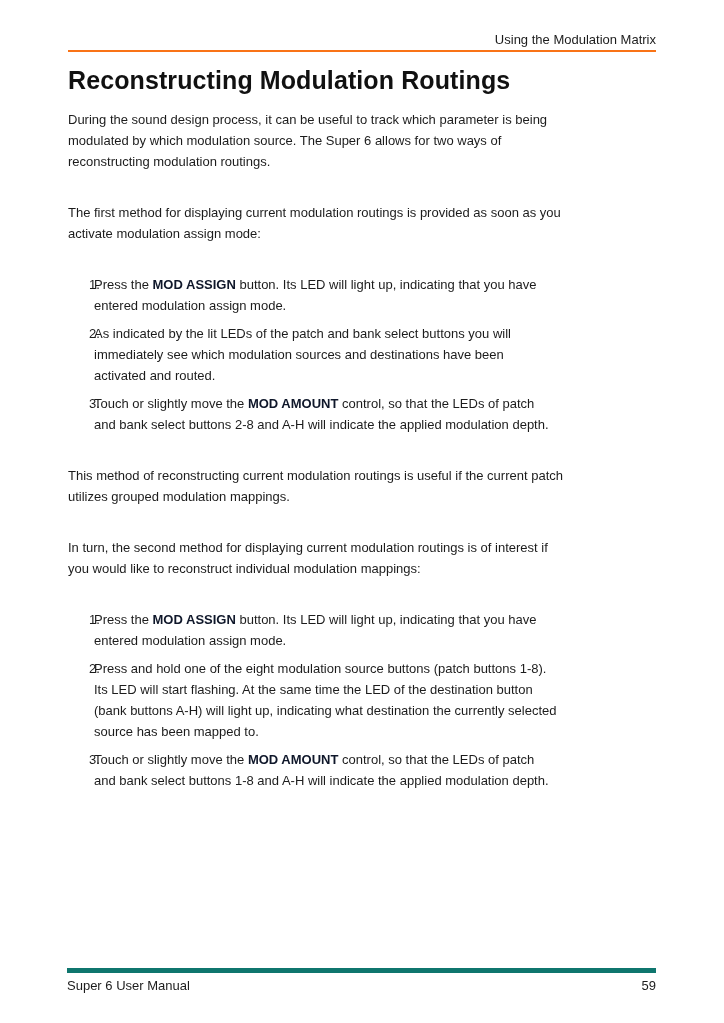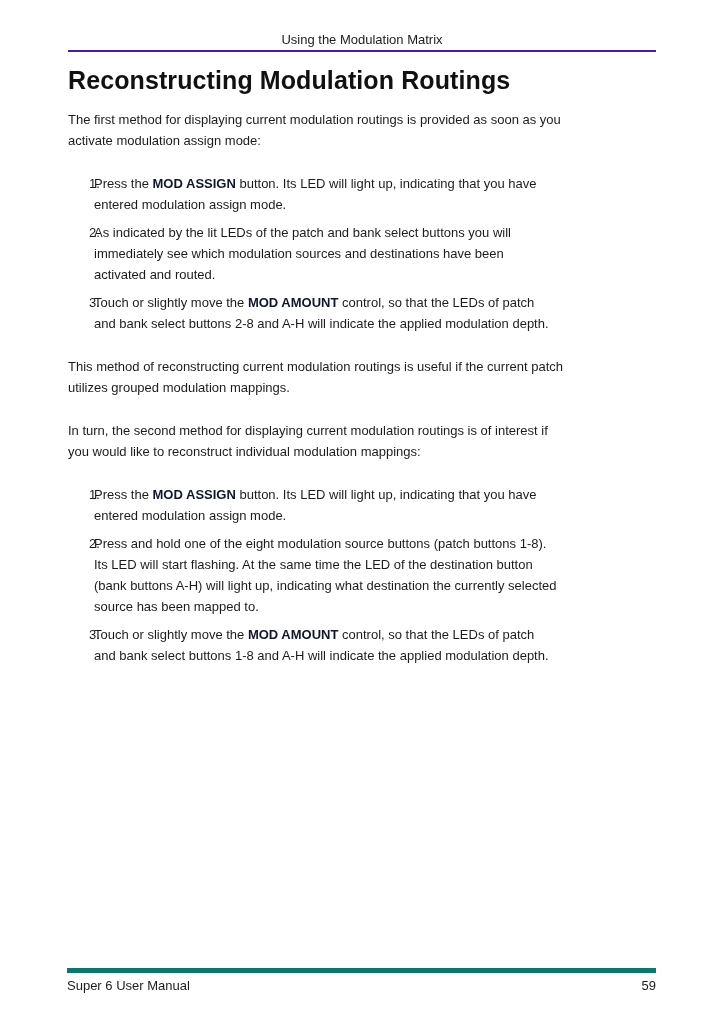--- a/index.html
+++ b/index.html
@@ -17,33 +17,33 @@
   }
   .content {
     position: absolute;
     left: 68px;
     top: 0;
     width: 588px;
   }
   .header {
     padding-top: 32px;
     padding-bottom: 3px;
-    border-bottom: 2px solid #4c1d95;
-    text-align: center;
+    border-bottom: 2px solid #f97316;
+    text-align: right;
     line-height: 15px;
   }
   h1.title {
     margin-top: 17px;
     font-size: 25px;
     line-height: 23px;
     font-weight: bold;
     color: #111111;
     letter-spacing: 0.1px;
   }
-  .block { margin-top: 22px; }
+  .block { margin-top: 30px; }
   h1.title + .block { margin-top: 17px; }
   p.para { white-space: pre-line; }
   .list { padding: 0; }
   .li { display: flex; margin-bottom: 7px; }
   .li:last-child { margin-bottom: 0; }
   .num { flex: none; width: 26px; padding-left: 21px; }
   .li-text { flex: 1; white-space: pre-line; }
   strong { font-weight: bold; color: #0f172a; }
   .footer {
     position: absolute;
@@ -62,20 +62,23 @@
 
 <div class="page">
   <div class="content">
 
     <div class="header">
       <span>Using the Modulation Matrix</span>
     </div>
 
     <h1 class="title">Reconstructing Modulation Routings</h1>
 
+    <p class="block para">During the sound design process, it can be useful to track which parameter is being
+modulated by which modulation source. The Super 6 allows for two ways of
+reconstructing modulation routings.</p>
 
     <p class="block para">The first method for displaying current modulation routings is provided as soon as you
 activate modulation assign mode:</p>
 
     <div class="block list">
       <div class="li">
         <span class="num">1.</span>
         <span class="li-text"><span>Press the </span><strong>MOD ASSIGN</strong><span> button. Its LED will light up, indicating that you have
 entered modulation assign mode.</span></span>
       </div>

